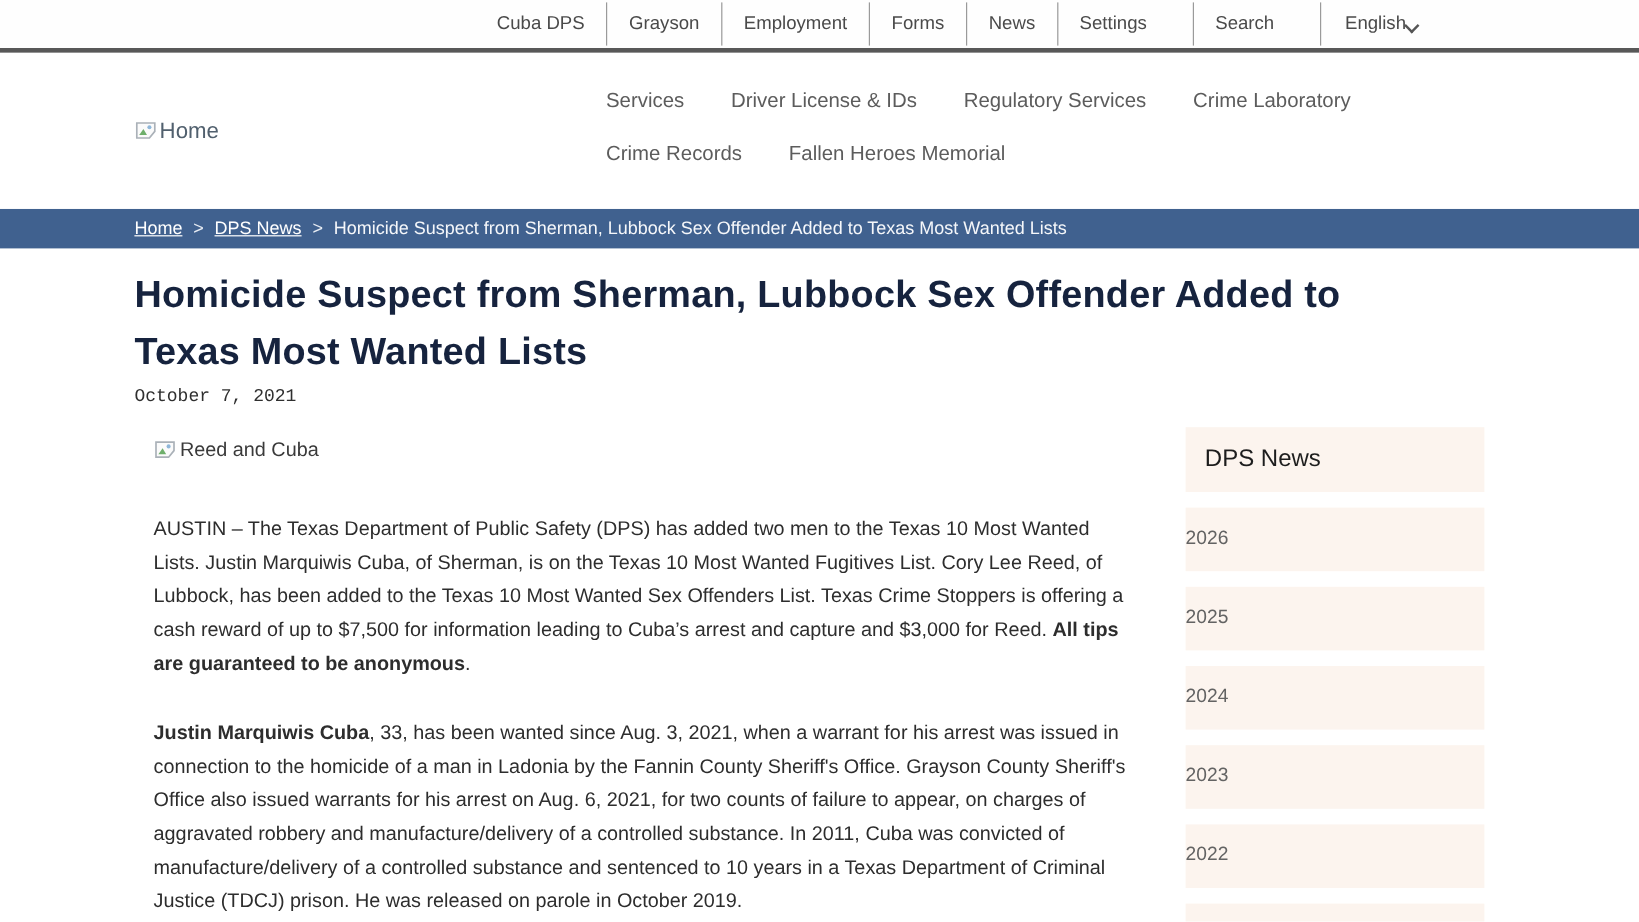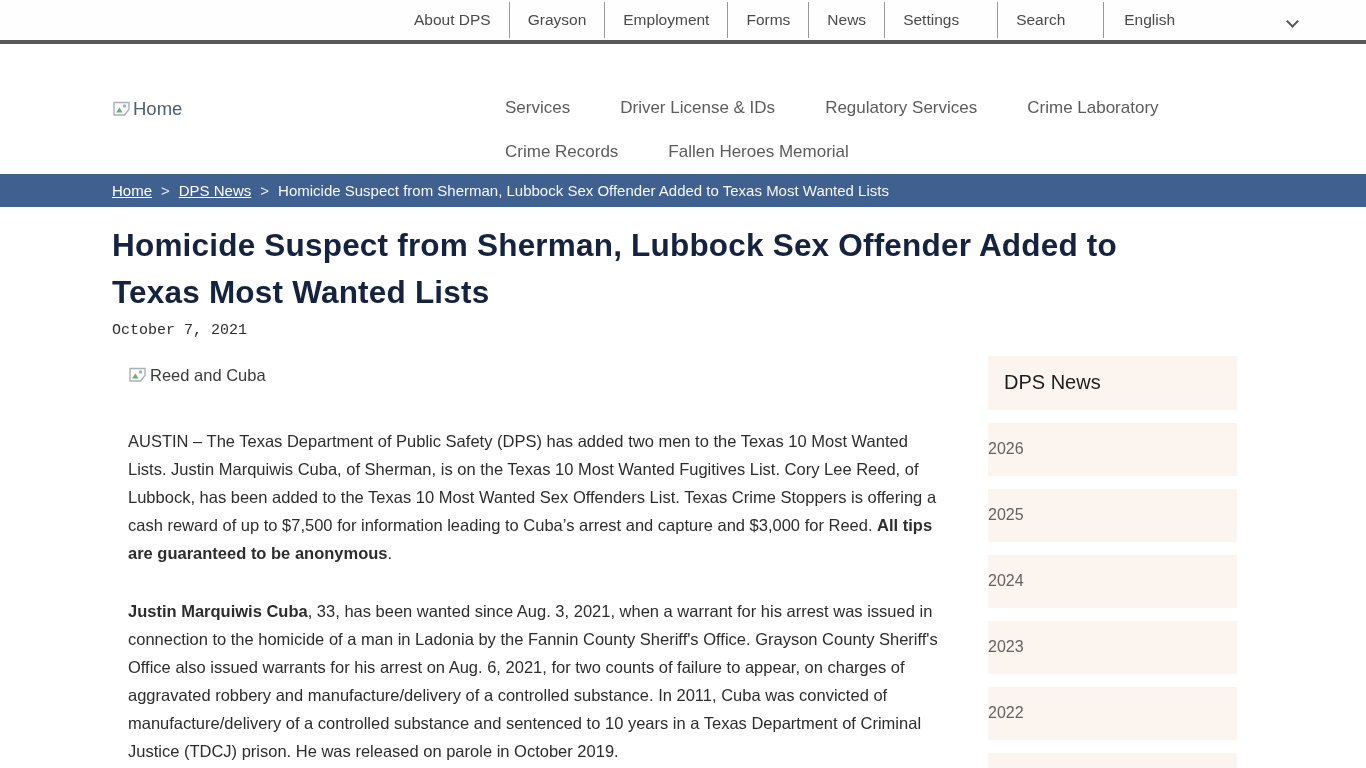--- a/index.html
+++ b/index.html
@@ -6,33 +6,33 @@
   html, body { width: 1366px; height: 768px; overflow: hidden; background: #ffffff;
     font-family: "Liberation Sans", "DejaVu Sans", sans-serif; }
 
   
   .topbar { height: 44px; background: #fefefe; border-bottom: 4px solid #585858;
     display: flex; align-items: stretch; padding-left: 396px; }
   .topbar .util-item { display: flex; align-items: center; padding: 0 18px;
     font-size: 15.5px; color: #4a4a4a; cursor: pointer; white-space: nowrap; }
   .topbar .util-item.wide { padding-right: 38px; }
   .topbar .sep { width: 1px; background: #9a9a9a; margin: 2px 0; }
-  .lang-control { display: flex; align-items: center; justify-content: space-between;
+  .lang-control { display: flex; align-items: center; 
     width: 208px; padding: 0 14px 0 20px; font-size: 15.5px; color: #4a4a4a; cursor: pointer; }
   .chevron { width: 10px; height: 10px; position: relative; }
   .chevron::before { content: ""; position: absolute; left: 0; top: 2px; width: 7px; height: 7px;
     border-right: 2px solid #555; border-bottom: 2px solid #555; transform: rotate(45deg); }
 
   
   .siteheader { height: 130px; position: relative; background: #fff; }
   .logo { position: absolute; left: 112px; top: 50%; transform: translateY(-50%);
     display: flex; align-items: center; gap: 2px; cursor: pointer;
     font-size: 18.5px; color: #51606e; }
   .mainnav { position: absolute; left: 505px; top: 30px; }
-  .mainnav .row { display: flex; gap: 50px; height: 44px; align-items: flex-end; }
+  .mainnav .row { display: flex; gap: 39px; height: 44px; align-items: flex-start; }
   .mainnav .nav-item { font-size: 17px; color: #5c5c5c; cursor: pointer; white-space: nowrap; }
 
   
   .breadcrumb { height: 33px; background: #40618f; display: flex; align-items: center;
     padding-left: 112px; font-size: 15px; color: #f5f7fa; gap: 9px; }
   .breadcrumb a { color: #ffffff; text-decoration: underline; cursor: pointer; }
   .breadcrumb .crumb-sep { color: #e8edf4; }
 
   
   .content { padding: 15px 0 0 112px; }
@@ -53,21 +53,21 @@
   .sidebar-item { background: #fcf4ee; height: 53px; margin-top: 13px; display: flex;
     align-items: center; padding-left: 0; font-size: 16px; color: #636363; cursor: pointer; }
   .sidebar-item.partial { color: transparent; }
 
   .broken-img { flex: 0 0 auto; }
 </style>
 </head>
 <body>
 
 <div class="topbar">
-  <div class="util-item">About DPS</div>
+  <div class="util-item">Cuba DPS</div>
   <div class="sep"></div>
   <div class="util-item">Grayson</div>
   <div class="sep"></div>
   <div class="util-item">Employment</div>
   <div class="sep"></div>
   <div class="util-item">Forms</div>
   <div class="sep"></div>
   <div class="util-item">News</div>
   <div class="sep"></div>
   <div class="util-item wide">Settings</div>

